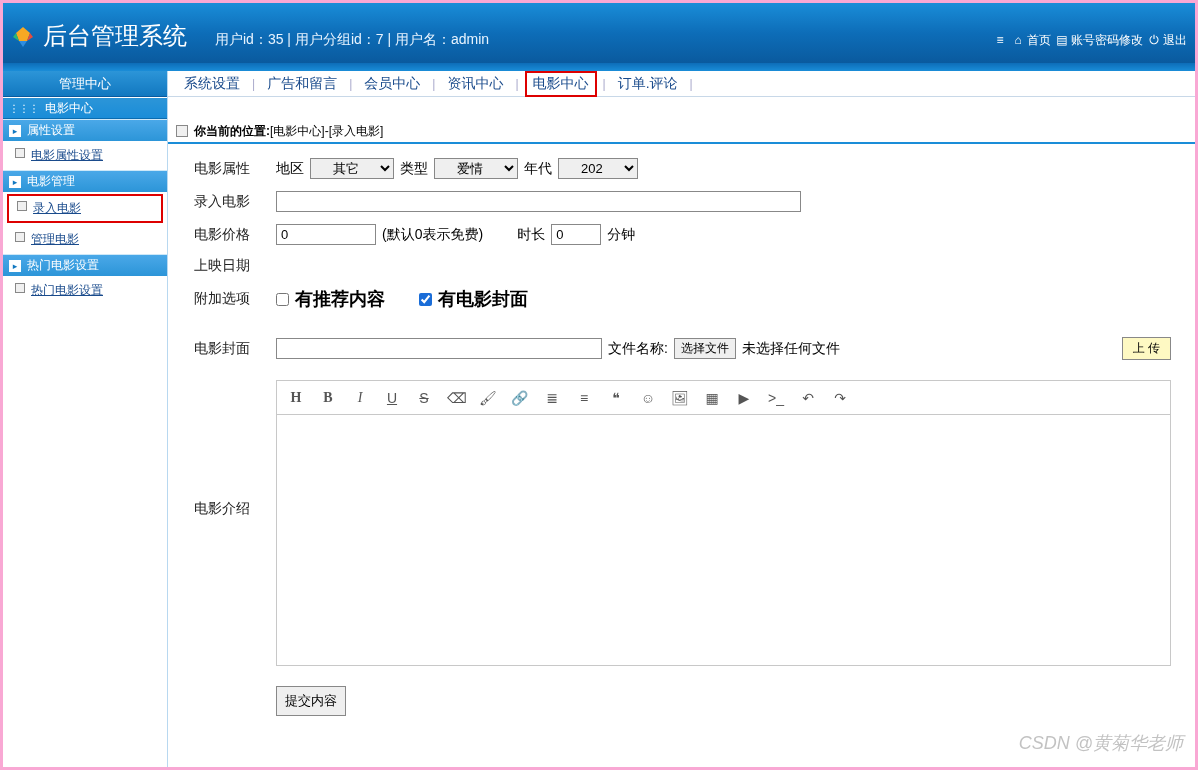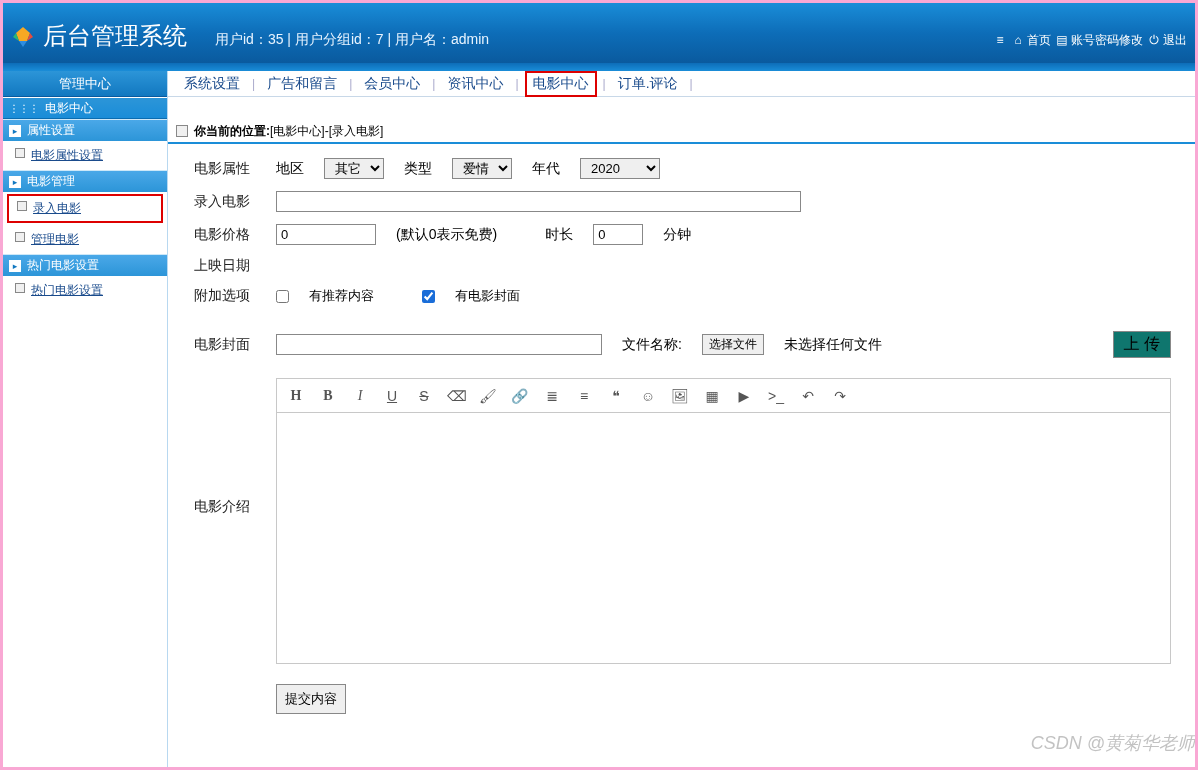--- a/index.html
+++ b/index.html
@@ -44,52 +44,52 @@
 .topnav .sep { color: #aac; margin: 0 6px; }
 .breadcrumb { height: 24px; border-bottom: 2px solid #1a8dd8; display: flex; align-items: center; padding-left: 8px; background: #fff; margin-top: 23px; }
 .bc-icon { width: 12px; height: 12px; border: 1px solid #888; background: #f0f0f0; margin-right: 6px; }
 .bc-label { font-weight: bold; font-size: 12px; }
 .bc-path { font-size: 12px; }
 
 
 .form-area { flex: 1; padding-top: 8px; overflow: auto; }
 .form-row { display: flex; align-items: center; padding: 6px 0; }
 .form-label { width: 108px; text-align: center; font-size: 14px; color: #222; }
-.form-field { flex: 1; display: flex; align-items: center; gap: 20px; padding-right: 24px; font-size: 14px; }
-.form-field label { font-size: 13px; }
-select { font-size: 13px; border: 1px solid #888; background: #efefef; padding: 1px 6px; }
+.form-field { flex: 1; display: flex; align-items: center; gap: 6px; padding-right: 24px; font-size: 14px; }
+.form-field label { font-size: 18px; font-weight: bold; }
+select { font-size: 13px; border: 1px solid #888; background: #efefef; padding: 1px 18px; }
 input[type=text], input[type=number] { border: 1px solid #888; padding: 2px 4px; font-size: 13px; }
 input.title-input { width: 525px; }
 input.price-input { width: 100px; }
 input.dur-input { width: 50px; }
 .date-wrap { border: 1px solid #888; padding: 1px 4px; display: flex; align-items: center; gap: 6px; }
 .cal-icon { font-size: 11px; }
 input.cover-input { width: 326px; }
 .file-btn { border: 1px solid #888; background: #efefef; padding: 1px 6px; font-size: 12px; cursor: pointer; }
-.upload-btn { border: 1px solid #888; background: #0f766e; padding: 2px 10px; font-size: 16px; cursor: pointer; margin-left: auto; }
+.upload-btn { border: 1px solid #888; background: #fef9c3; padding: 2px 10px; font-size: 12px; cursor: pointer; margin-left: auto; }
 input[type=checkbox] { width: 13px; height: 13px; }
 
 
 .editor-row { display: flex; align-items: flex-start; padding: 14px 0 6px; }
 .editor-row .form-label { padding-top: 120px; }
 .editor { flex: 1; margin-right: 24px; border: 1px solid #c8c8c8; }
 .toolbar { height: 34px; border-bottom: 1px solid #c8c8c8; display: flex; align-items: center; padding: 0 10px; gap: 14px; color: #555; }
 .tb-btn { width: 18px; text-align: center; cursor: pointer; font-size: 14px; }
 .tb-btn.h { font-weight: bold; font-family: serif; }
 .tb-btn.b { font-weight: bold; font-family: serif; }
 .tb-btn.i { font-style: italic; font-family: serif; }
 .tb-btn.u { text-decoration: underline; }
 .tb-btn.s { text-decoration: line-through; }
 .editor-body { height: 250px; background: #fff; }
 
 .submit-row { padding: 14px 0 0 108px; }
 .submit-btn { border: 1px solid #888; background: #efefef; padding: 5px 8px; font-size: 13px; cursor: pointer; }
 
 
-.watermark { position: absolute; right: 0; bottom: 12px; color: #9a9a9a; font-size: 18px; font-style: italic; opacity: 0.6; pointer-events: none; }
+.watermark { position: absolute; right: 12px; bottom: 12px; color: #9a9a9a; font-size: 18px; font-style: italic; opacity: 0.6; pointer-events: none; }
 </style>
 </head>
 <body>
 
 <div class="app">
   <div class="company-badge">COMPANY</div>
   <div class="header">
     <span class="logo">
       <svg viewBox="0 0 24 24">
           <polygon points="12,2 5,8 8,16 16,16 19,8" fill="#f7a823"></polygon>

